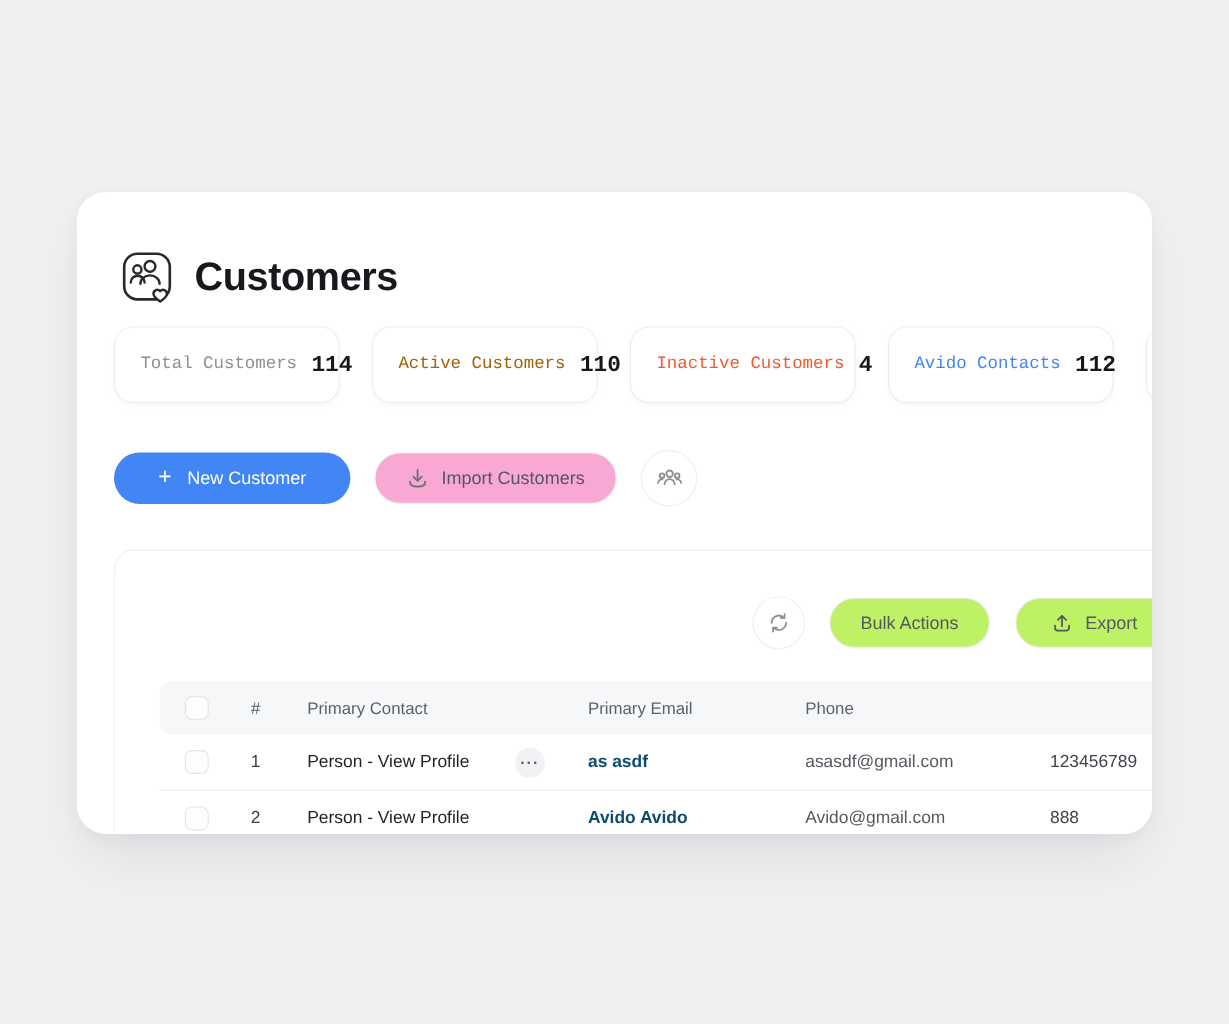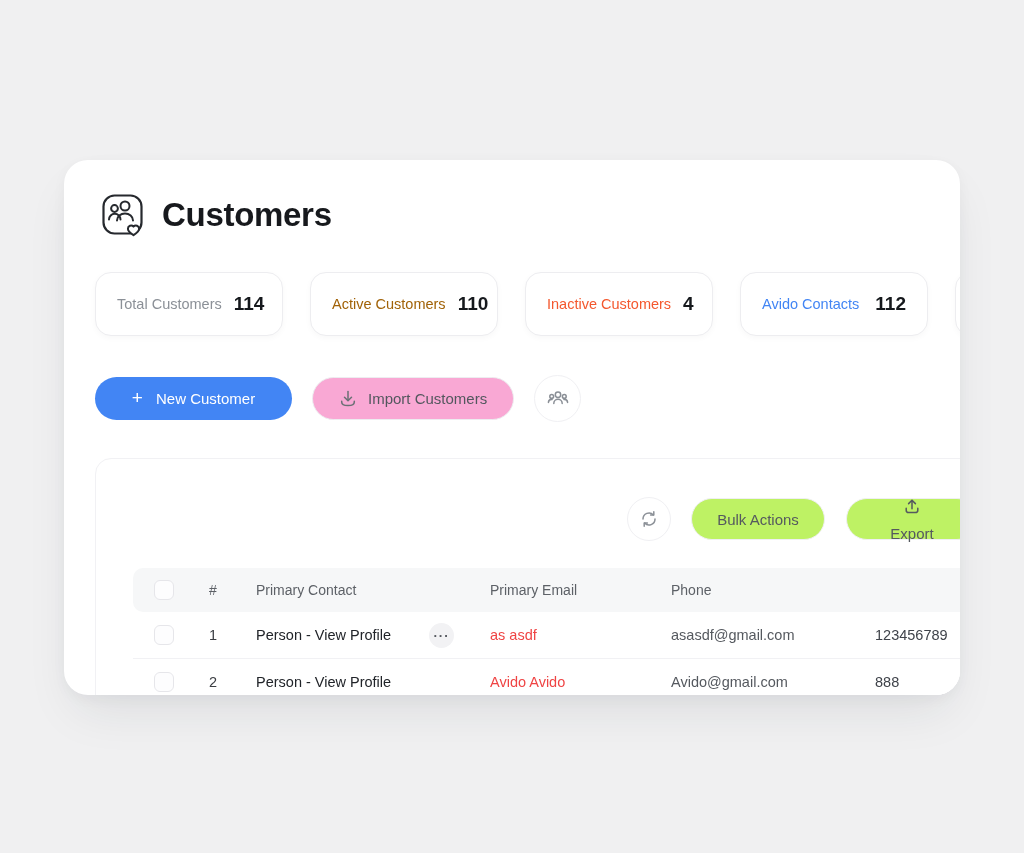--- a/index.html
+++ b/index.html
@@ -7,29 +7,29 @@
   body { font-family:"Liberation Sans","DejaVu Sans",sans-serif; background:#f0f0f1; }
   .stage { position:relative; width:1024px; height:853px; background:#f0f0f1; overflow:hidden; }
 
   .card {
     position:absolute; left:64px; top:160px; width:896px; height:535px;
     background:#ffffff; border-radius:24px; overflow:hidden;
     box-shadow:0 24px 50px -12px rgba(30,35,45,.10), 0 4px 14px rgba(30,35,45,.04);
   }
 
   
-  .hdr { position:absolute; left:36px; top:32px; display:flex; align-items:center; gap:16px; }
+  .hdr { position:absolute; left:36px; top:48px; display:flex; align-items:center; gap:16px; }
   .hdr-title { font-size:33px; font-weight:700; color:#17191d; letter-spacing:-.3px; }
 
   
   .stats { position:absolute; left:31px; top:112px; display:flex; gap:27px; }
   .stat-card {
     width:188px; height:64px; background:#fff; border:1px solid #ededf0; border-radius:16px;
     display:flex; align-items:center; justify-content:space-between; padding:0 21px;
-    box-shadow:0 2px 6px rgba(30,35,45,.03); flex:none; cursor:pointer;
+    box-shadow:0 2px 6px rgba(30,35,45,.03); flex:none; cursor:pointer;font-family:Liberation Mono, monospace;
   }
   .stat-label { font-size:14.5px; color:#8b9097; white-space:nowrap; }
   .stat-value { font-size:19px; font-weight:700; color:#15181c; margin-left:12px; }
 
   
   .actions { position:absolute; left:31px; top:216px; display:flex; align-items:center; gap:20px; height:44px; }
   .btn { display:flex; align-items:center; justify-content:center; height:43px; border-radius:22px; cursor:pointer; white-space:nowrap; }
   .btn-primary { width:197px; background:#4285f4; color:#fff; font-size:15px; font-weight:500; gap:13px; }
   .btn-plus { font-size:19px; font-weight:400; line-height:1; margin-top:-2px; }
   .btn-outline { background:#f9a8d4; border:1px solid #ededf0; color:#53575e; font-size:15px; gap:11px; padding:0 26px; }
@@ -37,35 +37,35 @@
 
   
   .panel {
     position:absolute; left:31px; top:298px; width:1000px; height:420px;
     background:#fff; border:1px solid #f1f1f4; border-radius:16px;
   }
   .toolbar { position:absolute; top:38px; left:0; height:44px; }
   .tb-refresh { position:absolute; left:531px; top:0; width:44px; height:44px; border-radius:50%; background:#fff; border:1px solid #f0f0f3; display:flex; align-items:center; justify-content:center; cursor:pointer; }
   .tb-pill { position:absolute; top:1px; height:42px; border:1px solid #efeff2; border-radius:21px; background:#bef264; display:flex; align-items:center; justify-content:center; gap:10px; font-size:15px; color:#55595f; cursor:pointer; }
   .tb-bulk { left:595px; width:134px; }
-  .tb-export { left:750px; width:132px;flex-direction:column; }
+  .tb-export { left:750px; width:132px; }
 
   
   .tbl { position:absolute; left:37px; top:109px; width:861px; }
   .trow { display:grid; grid-template-columns:58px 44px 234px 181px 204px 140px; align-items:center; }
   .thead { height:44px; background:#f6f7f8; border-radius:10px; }
   .thead .cell { font-size:14px; color:#5d6167; }
   .tbody-row { height:46px; background:#fff; cursor:pointer; }
   .tbody-row + .tbody-row { border-top:1px solid #f1f1f4; }
   .cell { white-space:nowrap; overflow:visible; }
   .c-check { padding-left:21px; }
   .c-idx { text-align:center; font-size:14.5px; color:#3a3d42; }
   .c-pad { padding-left:21px; font-size:14.5px; }
   .c-company { color:#212429; font-weight:500; display:flex; align-items:center; }
-  .c-contact { color:#ef4444; font-weight:400; }
+  .c-contact { color:#0c4a6e; font-weight:700; }
   .c-email { color:#55595f; }
   .c-phone { color:#3f434a; }
 
   .checkbox { width:20px; height:20px; border:1.5px solid #e6e6ea; border-radius:6px; background:#fdfdfe; cursor:pointer; }
   .dots-btn {
     margin-left:auto; margin-right:15px; width:25px; height:25px; border-radius:50%;
     background:#f2f2f4; color:#54585e; display:flex; align-items:center; justify-content:center;
     font-size:13px; font-weight:700; letter-spacing:1px; cursor:pointer; line-height:1;
   }
   svg { display:block; }

